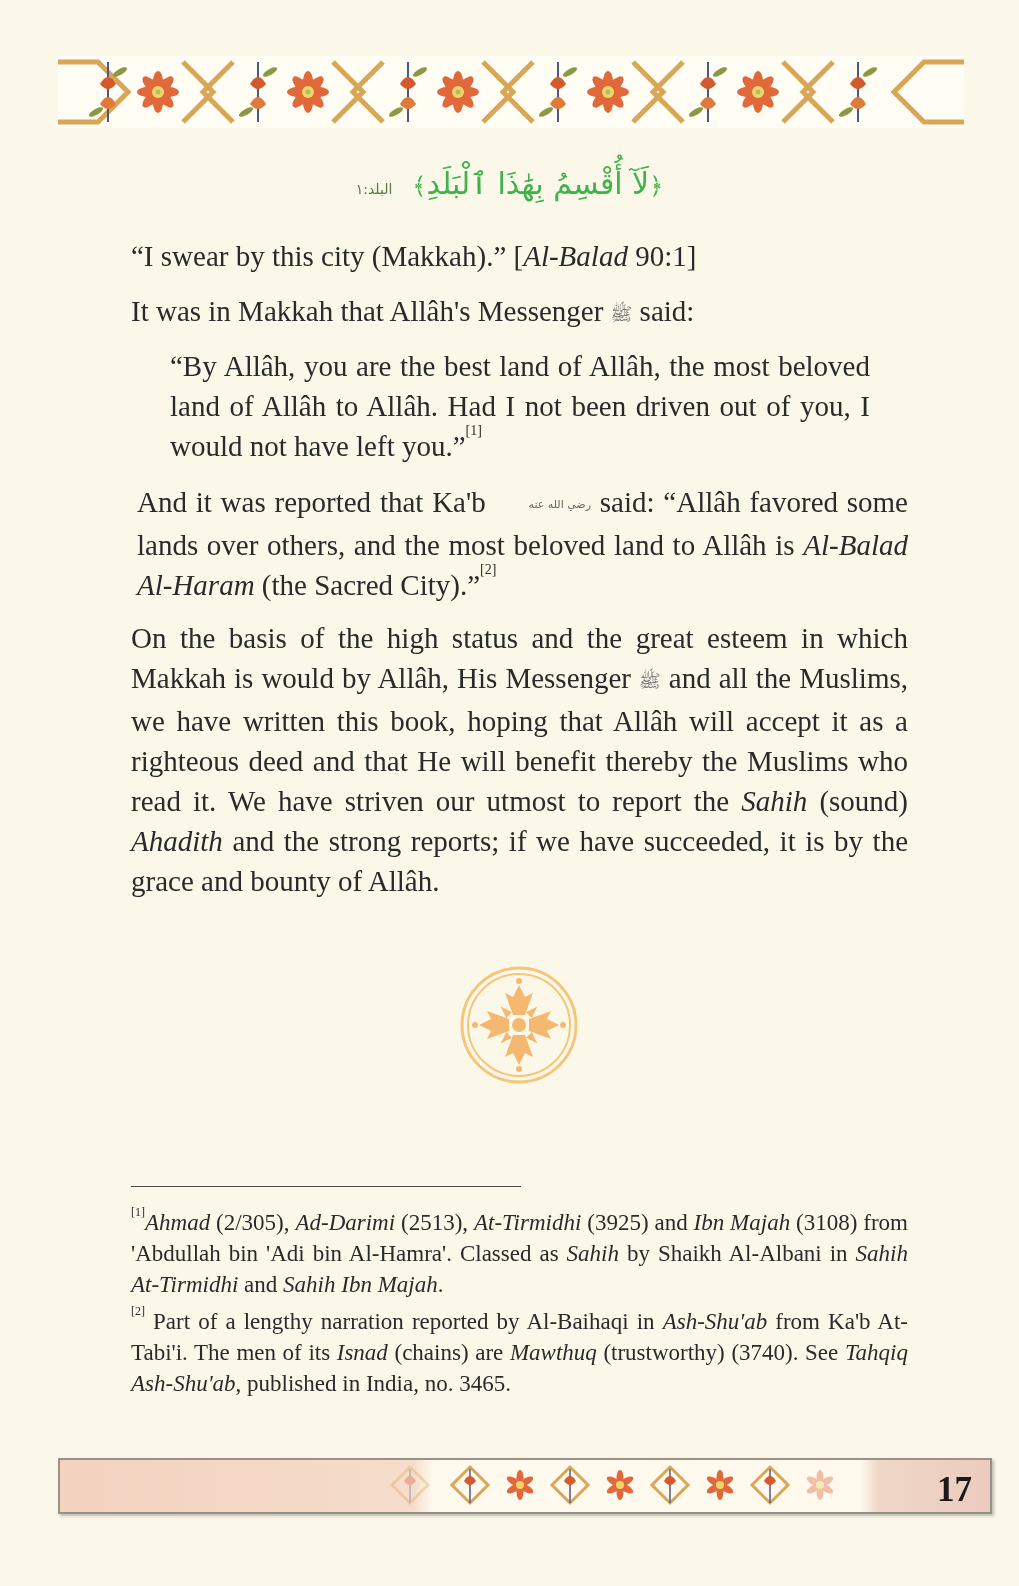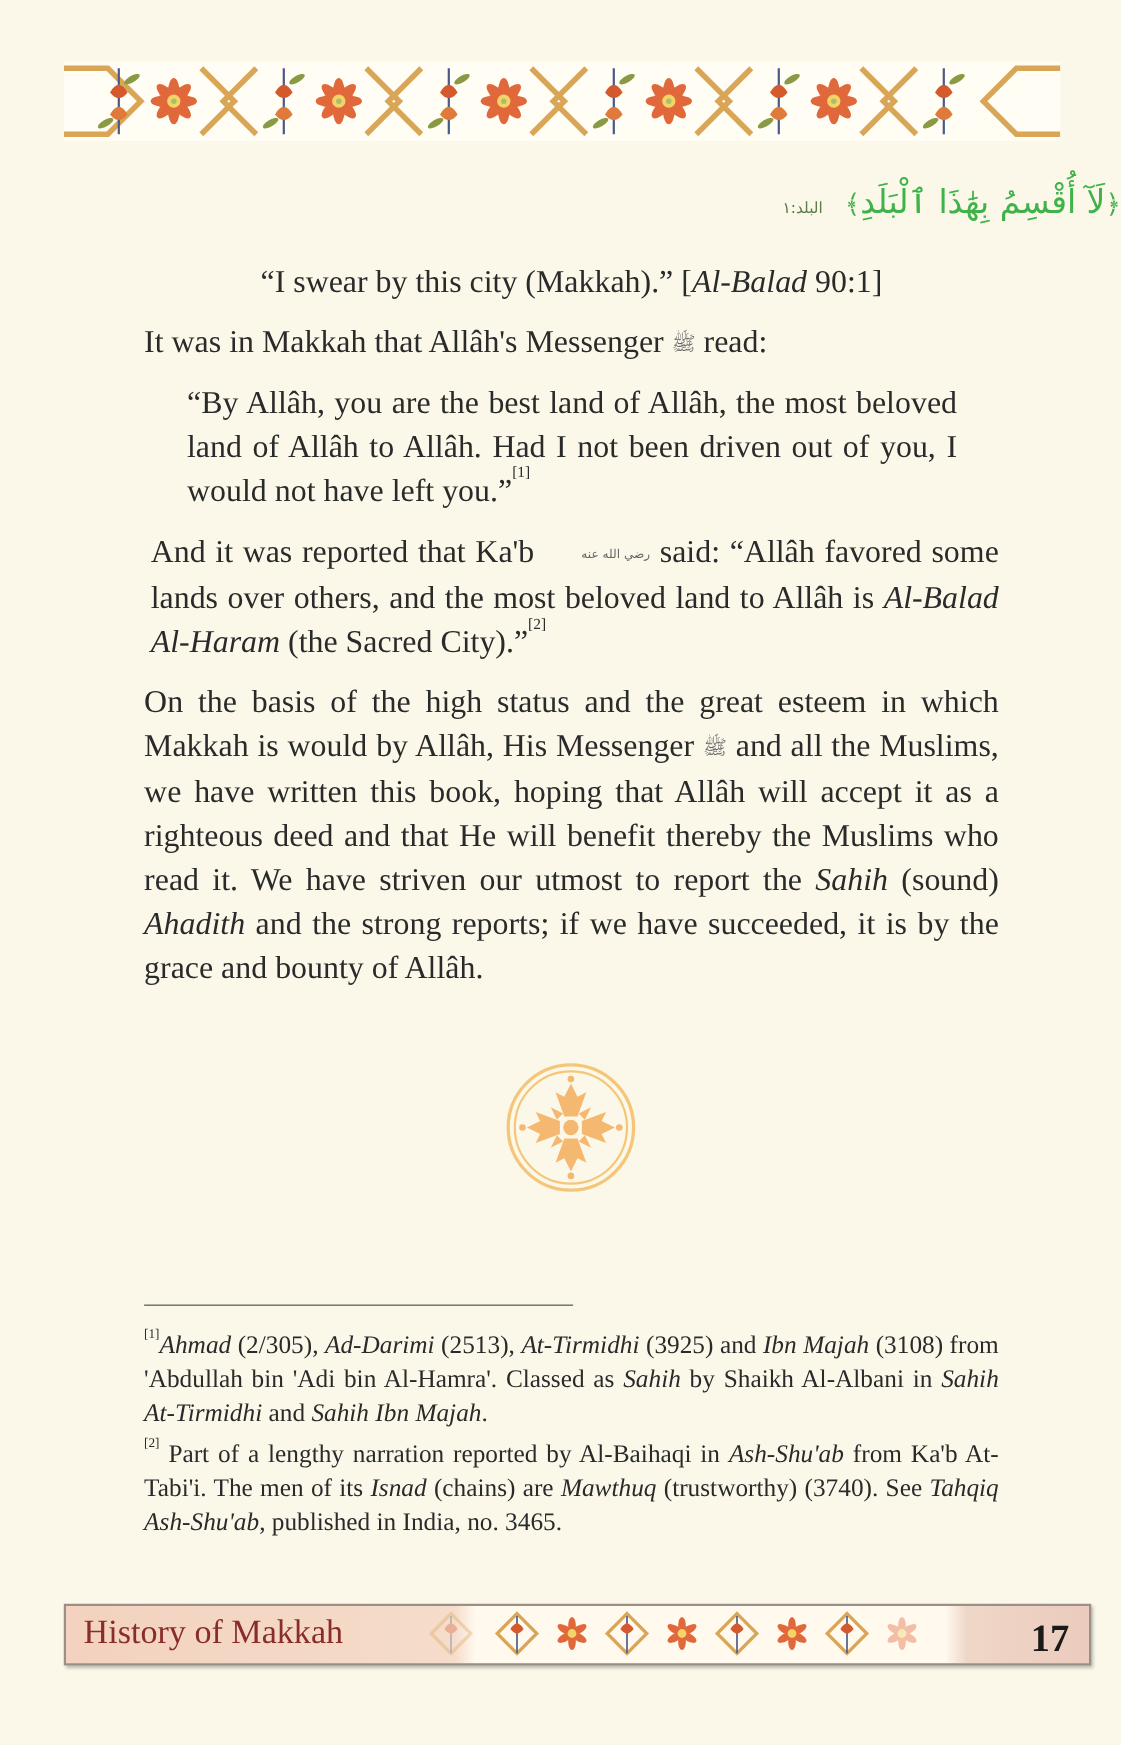--- a/index.html
+++ b/index.html
@@ -9,32 +9,32 @@
     position:relative;
     font-family:"Liberation Serif", "DejaVu Serif", serif;
     color:#2a2a2a;
   }
   .border-top {
     position:absolute; left:58px; top:56px; width:906px; height:72px;
     background:#fffdf4;
   }
   .border-top svg, .footer-band svg { display:block; }
   .verse-ar {
-    position:absolute; left:0; width:1019px; top:166px; 
+    position:absolute; left:0; width:1019px; top:166px; text-align:center;
     direction:rtl;
   }
   .verse-ar .ar-text {
     font-family:"DejaVu Sans", sans-serif; color:#3fb34a; font-size:30px;
   }
   .verse-ar .ar-ref {
     font-family:"DejaVu Sans", sans-serif; color:#5a7a4a; font-size:14px; margin-right:16px;
   }
   .verse-ar .orn { color:#3fb34a; font-size:24px; }
   .text { position:absolute; left:131px; width:777px; font-size:29px; line-height:40px; }
-  .center { text-align:center; }
+  .center { }
   .justify { text-align:justify; }
   .indent-block { left:170px; width:700px; }
   sup { font-size:14px; vertical-align:top; line-height:14px; position:relative; top:-2px; }
   .saw {
     display:inline-block; font-size:18px; color:#666; font-family:"DejaVu Sans", sans-serif;
     vertical-align:middle;
   }
   .medallion { position:absolute; left:459px; top:965px; width:120px; height:120px; }
   .rule { position:absolute; left:131px; top:1186px; width:390px; height:1px; background:#444; }
   .fn { position:absolute; left:131px; width:777px; font-size:23px; line-height:31px; text-align:justify; }
@@ -137,21 +137,21 @@
 
 <div class="text center" style="top:236px;">
   <span>“I swear by this city (Makkah).”</span>
   <span>[</span><i>Al-Balad</i>
   <span>90:1]</span>
 </div>
 
 <div class="text" style="top:291px;">
   <span>It was in Makkah that Allâh's Messenger</span>
   <span class="saw">ﷺ</span>
-  <span>read:</span>
+  <span>said:</span>
 </div>
 
 <div class="text justify indent-block" style="top:346px;">
   <span>“By Allâh, you are the best land of Allâh, the most beloved land of Allâh to Allâh. Had I not been driven out of you, I would not have left you.”</span><sup>[1]</sup>
 </div>
 
 <div class="text justify" style="top:482px; left:137px; width:771px;">
   <span>And it was reported that Ka'b</span>
   <span class="saw" style="font-size:11px;margin-left:34px;">رضي الله عنه</span>
   <span>said: “Allâh favored some lands over others, and the most beloved land to Allâh is</span>
@@ -195,21 +195,20 @@
 <div class="rule"></div>
 
 <div class="fn" style="top:1207px;">
   <sup>[1]</sup><span id="fn0"><i>Ahmad</i><span> (2/305), </span><i>Ad-Darimi</i><span> (2513), </span><i>At-Tirmidhi</i><span> (3925) and </span><i>Ibn Majah</i><span> (3108) from 'Abdullah bin 'Adi bin Al-Hamra'. Classed as </span><i>Sahih</i><span> by Shaikh Al-Albani in </span><i>Sahih At-Tirmidhi</i><span> and </span><i>Sahih Ibn Majah</i><span>.</span></span>
 </div>
 <div class="fn" style="top:1306px;">
   <sup>[2]</sup><span id="fn1"><span> Part of a lengthy narration reported by Al-Baihaqi in </span><i>Ash-Shu'ab</i><span> from Ka'b At-Tabi'i. The men of its </span><i>Isnad</i><span> (chains) are </span><i>Mawthuq</i><span> (trustworthy) (3740). See </span><i>Tahqiq Ash-Shu'ab</i><span>, published in India, no. 3465.</span></span>
 </div>
 
 <div class="footer-band">
-  <span class="footer-title">History of Makkah</span>
   <svg class="footer-orn" width="560" height="46" viewBox="0 0 560 46">
     <defs>
       <g id="sflw">
         <g fill="#e0683a">
           <ellipse rx="3.5" ry="8" transform="rotate(0) translate(0,-7)"></ellipse>
           <ellipse rx="3.5" ry="8" transform="rotate(60) translate(0,-7)"></ellipse>
           <ellipse rx="3.5" ry="8" transform="rotate(120) translate(0,-7)"></ellipse>
           <ellipse rx="3.5" ry="8" transform="rotate(180) translate(0,-7)"></ellipse>
           <ellipse rx="3.5" ry="8" transform="rotate(240) translate(0,-7)"></ellipse>
           <ellipse rx="3.5" ry="8" transform="rotate(300) translate(0,-7)"></ellipse>

